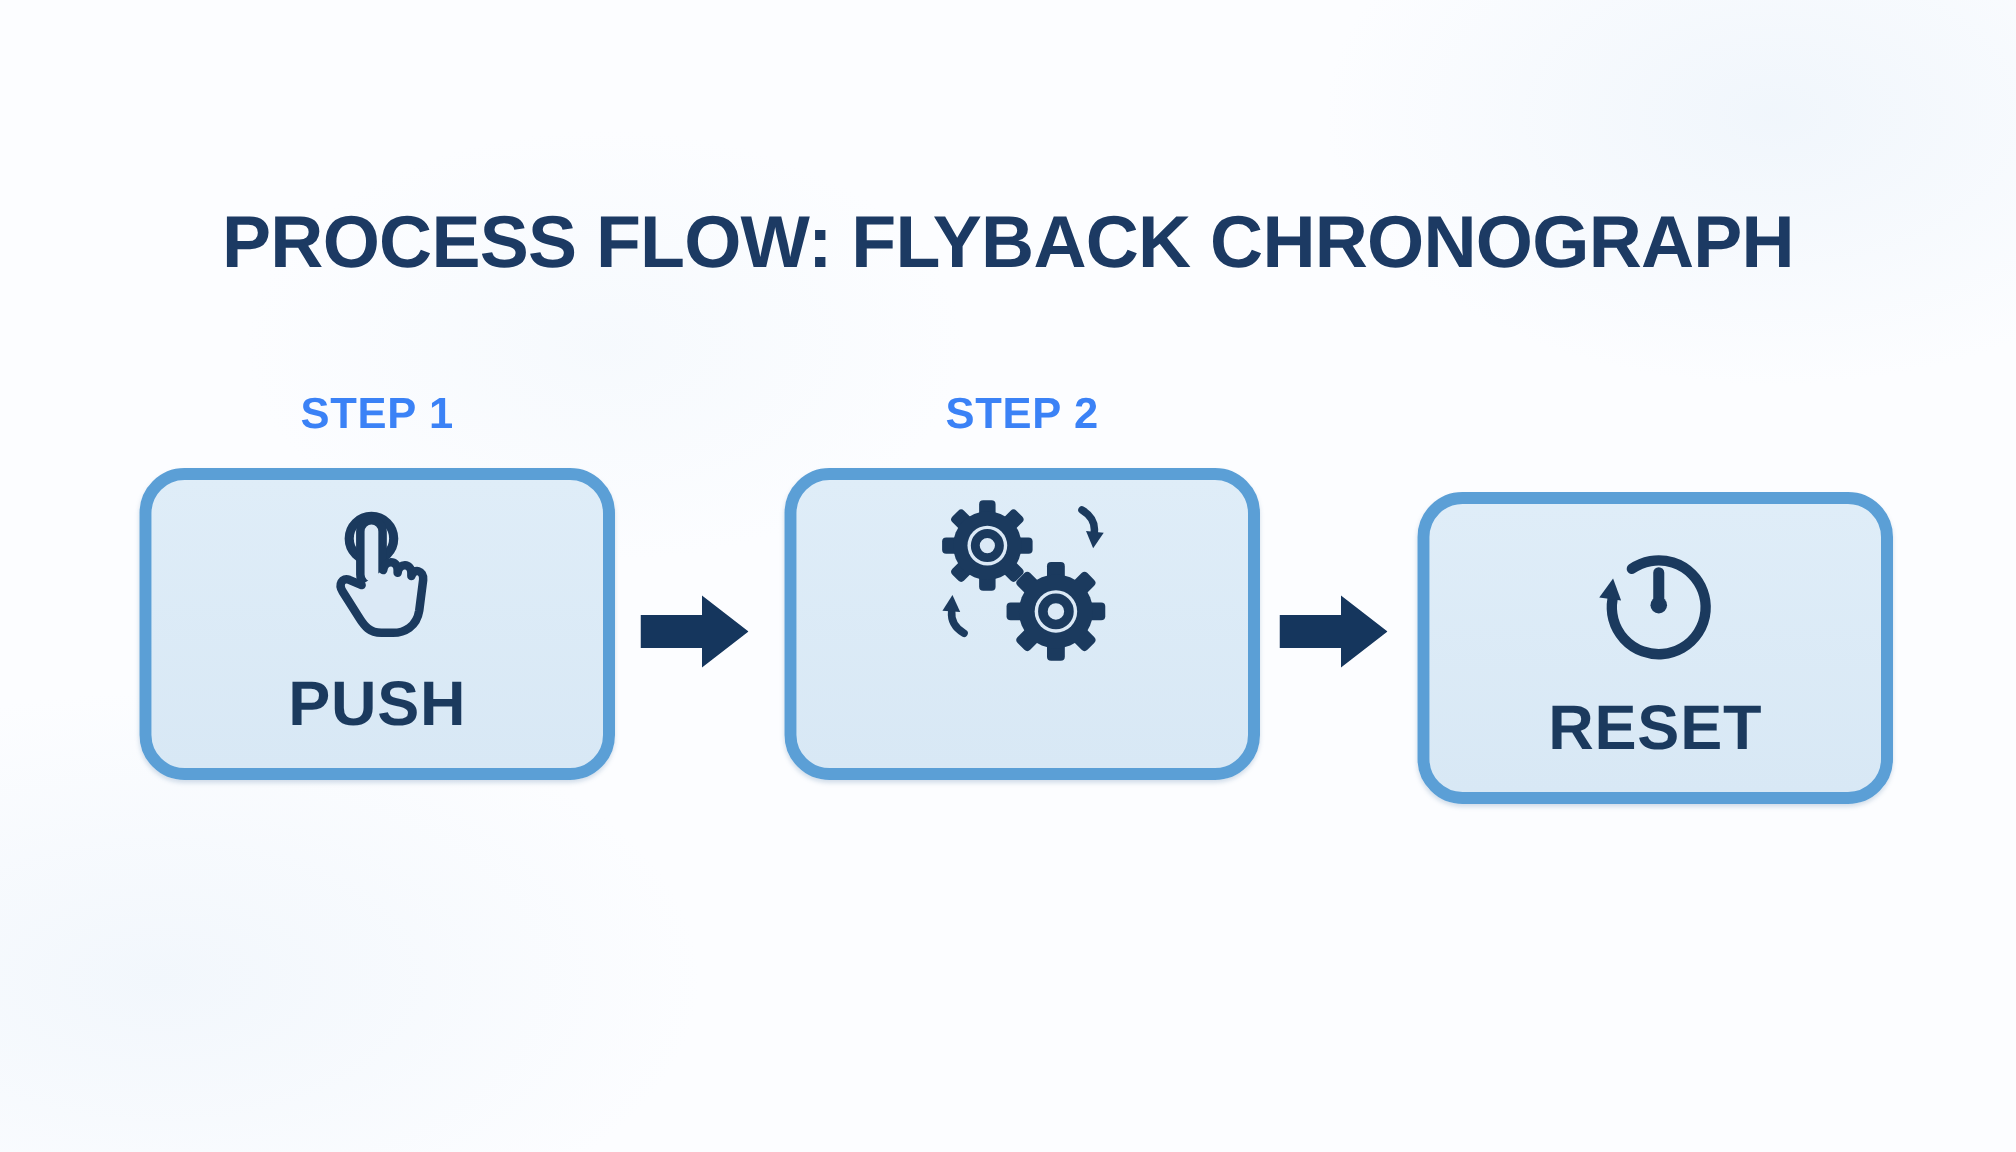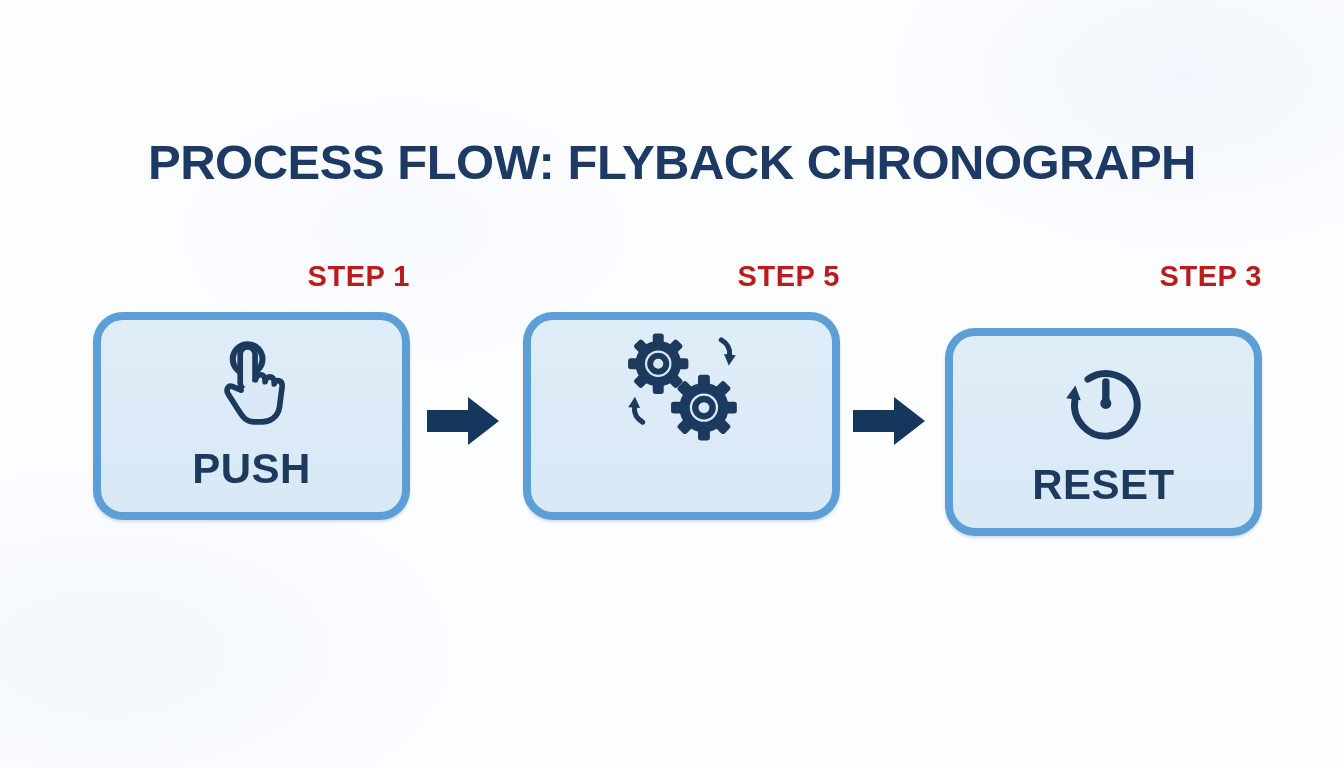--- a/index.html
+++ b/index.html
@@ -16,22 +16,22 @@
 
   .title{
     position:absolute;top:134px;left:0;width:100%;
     text-align:center;
     font-size:49px;font-weight:700;letter-spacing:-.5px;
     color:#1c3a63;
   }
 
   .step-label{
     position:absolute;top:260px;width:317px;
-    text-align:right;
-    font-size:29px;font-weight:700;color:#b91c1c;letter-spacing:.5px;
+    text-align:center;
+    font-size:29px;font-weight:700;color:#3b82f6;letter-spacing:.5px;
   }
   .lbl-1{left:93px;}
   .lbl-2{left:523px;}
   .lbl-3{left:945px;}
 
   .step-box{
     position:absolute;top:312px;width:301px;height:192px;
     background:linear-gradient(180deg,#dfedf8 0%,#d8e8f5 100%);
     border:8px solid #5b9fd6;border-radius:30px;
     box-shadow:0 2px 3px rgba(90,130,170,.25);
@@ -55,22 +55,21 @@
   .arrow-2{left:853px;}
 </style>
 </head>
 <body>
 
 <div class="stage">
 
   <div class="title">PROCESS FLOW: FLYBACK CHRONOGRAPH</div>
 
   <div class="step-label lbl-1">STEP 1</div>
-  <div class="step-label lbl-2">STEP 5</div>
-  <div class="step-label lbl-3">STEP 3</div>
+  <div class="step-label lbl-2">STEP 2</div>
 
   <div class="step-box box-1">
     <div class="icon-wrap">
       <svg width="96" height="104" viewBox="0 0 110 118" aria-hidden="true">
         <circle cx="50" cy="27" r="17" fill="none" stroke="#1b3a5e" stroke-width="7"></circle>
         <rect x="41.5" y="13" width="17" height="50" rx="8.5" fill="#dbe9f6" stroke="#1b3a5e" stroke-width="6.5"></rect>
         <path d="M59 51
                  C60 43 70 43 70 51 L70 53
                  C71 45.5 80.5 45.5 80.5 53.5 L80.5 55.5
                  C82.5 49.5 90 51 89.5 58.5

